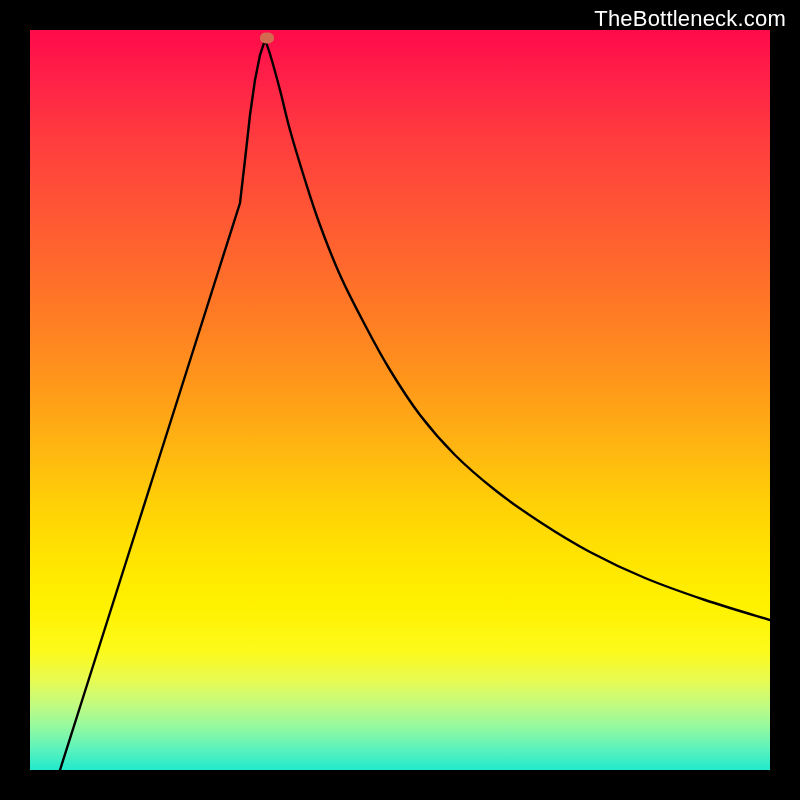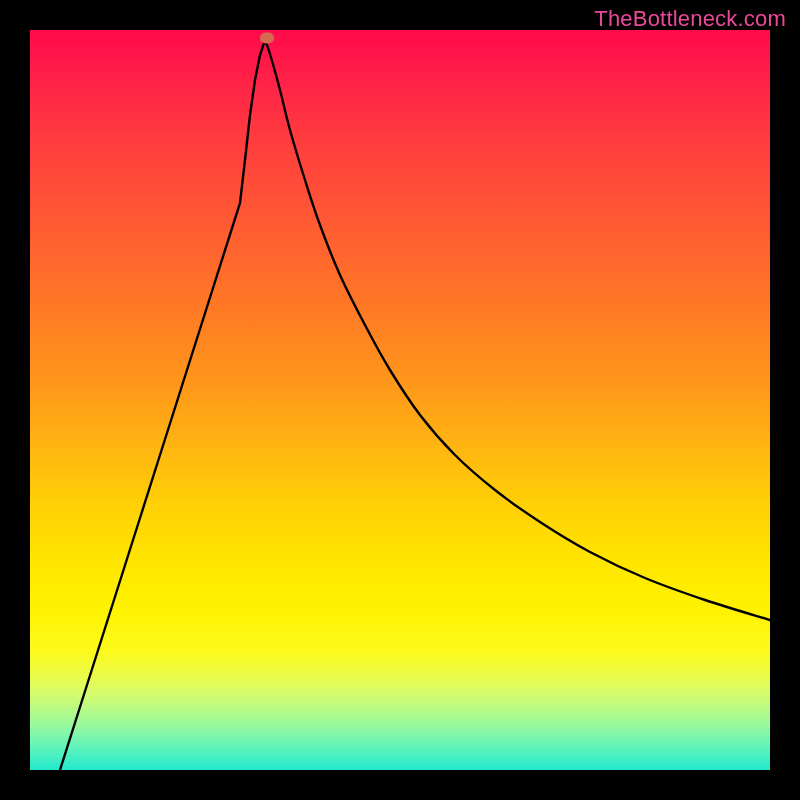--- a/index.html
+++ b/index.html
@@ -47,21 +47,21 @@
       #c4fb7e 91%,
       #97f99e 94%,
       #5ff3bb 97%,
       #22e9cd 100%
     );
   }
   .watermark {
     position: absolute;
     top: 6px;
     right: 14px;
-    color: #ec4899;
+    color: #ffffff;
     font-size: 22px;
     letter-spacing: 0.2px;
     font-weight: 500;
     user-select: none;
   }
   svg.curve {
     position: absolute;
     inset: 0;
   }
   .marker {

